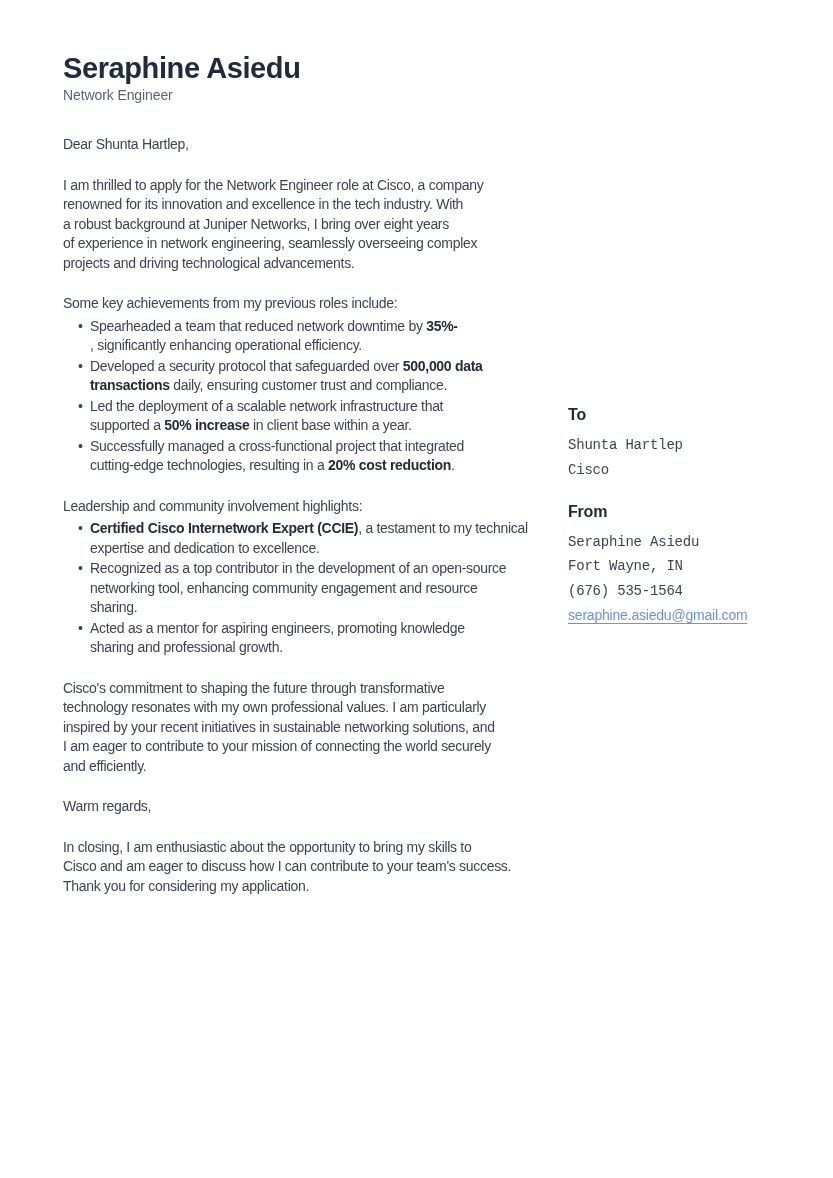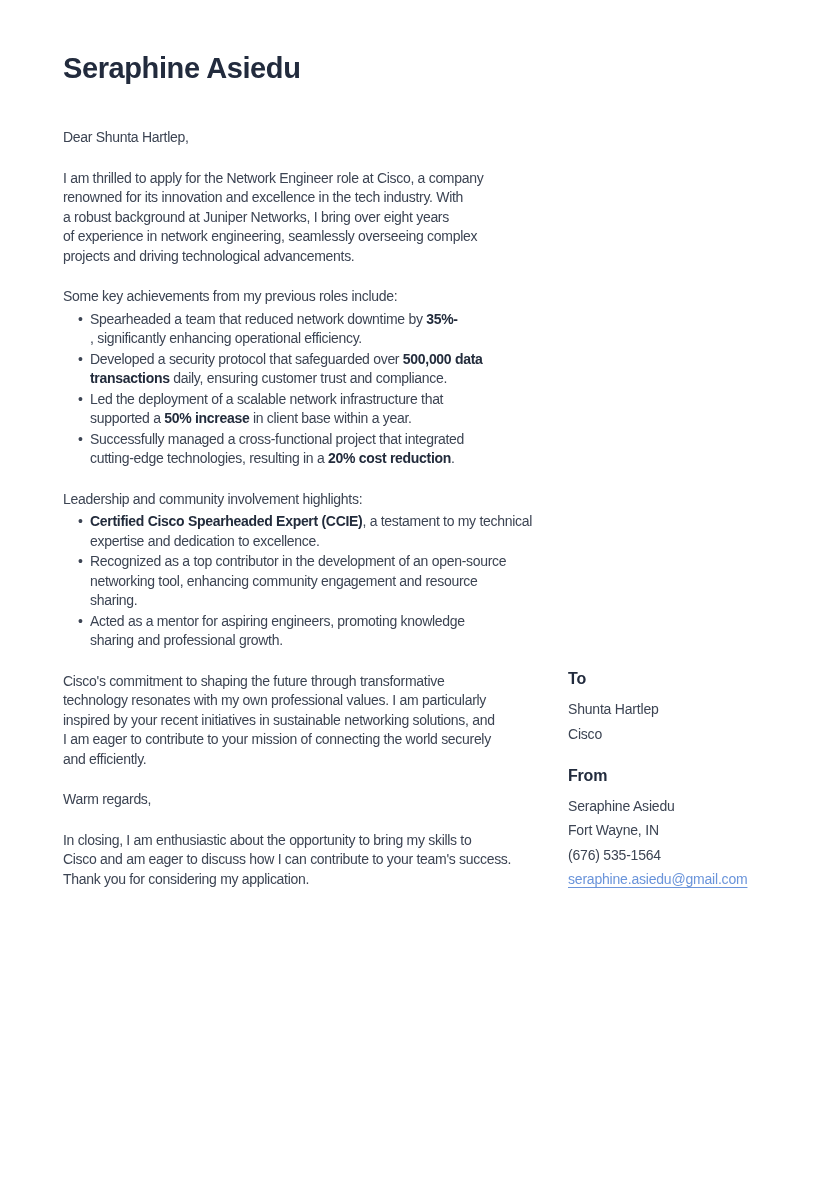--- a/index.html
+++ b/index.html
@@ -27,23 +27,23 @@
     color: #222b3d;
   }
   .header .role {
     margin-top: 2px;
     font-size: 14px;
     color: #5c6370;
     letter-spacing: -0.1px;
   }
   
   .columns {
-    margin-top: 43px;
+    margin-top: 32px;
     display: flex;
-    align-items: flex-end;
+    align-items: center;
   }
   .letter {
     width: 497px;
     flex: 0 0 497px;
     font-size: 14px;
     line-height: 19.5px;
     letter-spacing: -0.3px;
     color: #3c4453;
   }
   .letter .para {
@@ -79,38 +79,40 @@
     font-size: 16px;
     font-weight: 700;
     color: #222b3d;
     margin-bottom: 12px;
     letter-spacing: -0.2px;
   }
   .sidebar .contact-line {
     color: #3c4453;
     line-height: 19px;
     margin-bottom: 5.5px;
+    font-family: Liberation Mono, monospace;
   }
   .sidebar .section-from { margin-top: 23px; }
   .sidebar .email {
     display: inline-block;
     color: #6a94da;
     text-decoration: underline;
     text-decoration-color: #6a94da;
     text-underline-offset: 3px;
     line-height: 19px;
     cursor: pointer;
   }
 </style>
 </head>
 <body>
 
 <div class="page">
   <header class="header">
     <h1>Seraphine Asiedu</h1>
+    <div class="role">Network Engineer</div>
   </header>
 
   <div class="columns">
     <main class="letter">
         <p class="para"><span>Dear Shunta Hartlep,</span></p>
         <p class="para"><span>I am thrilled to apply for the Network Engineer role at Cisco, a company
 renowned for its innovation and excellence in the tech industry. With
 a robust background at Juniper Networks, I bring over eight years
 of experience in network engineering, seamlessly overseeing complex
 projects and driving technological advancements.</span></p>
@@ -134,21 +136,21 @@
           <div class="bullet-item">
             <span class="marker">•</span>
             <span class="bullet-text"><span>Successfully managed a cross-functional project that integrated
 cutting-edge technologies, resulting in a </span><strong>20% cost reduction</strong><span>.</span></span>
           </div>
         </div>
         <p class="para"><span>Leadership and community involvement highlights:</span></p>
         <div class="bullets">
           <div class="bullet-item">
             <span class="marker">•</span>
-            <span class="bullet-text"><strong>Certified Cisco Spearheaded Expert (CCIE)</strong><span>, a testament to my technical
+            <span class="bullet-text"><strong>Certified Cisco Internetwork Expert (CCIE)</strong><span>, a testament to my technical
 expertise and dedication to excellence.</span></span>
           </div>
           <div class="bullet-item">
             <span class="marker">•</span>
             <span class="bullet-text"><span>Recognized as a top contributor in the development of an open-source
 networking tool, enhancing community engagement and resource
 sharing.</span></span>
           </div>
           <div class="bullet-item">
             <span class="marker">•</span>

